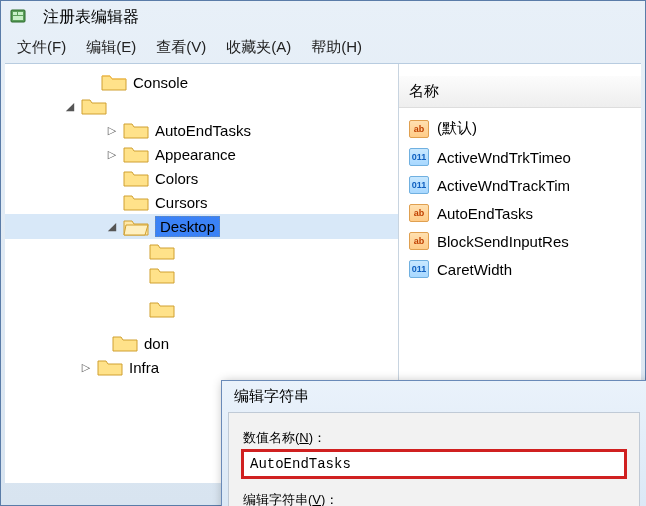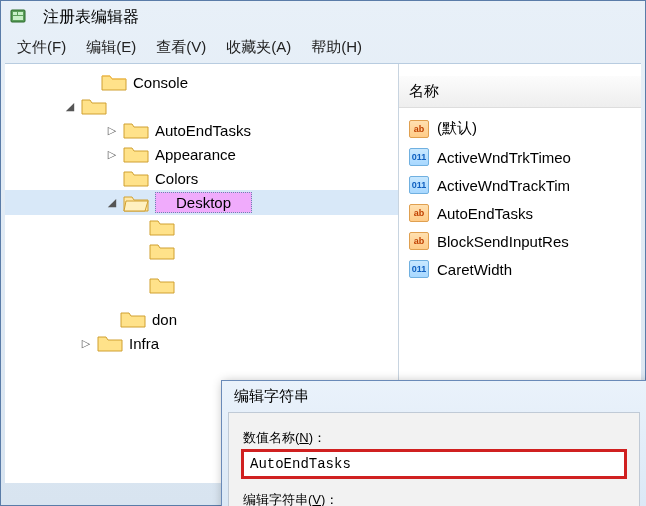--- a/index.html
+++ b/index.html
@@ -15,21 +15,21 @@
     .menubar .menu-item { cursor: pointer; }
     
     .content { display: flex; background: #fff; border-top: 1px solid #b8cce0; margin: 0 4px; height: 420px; position: relative; }
     
     .tree-pane { width: 394px; border-right: 1px solid #c8d4e0; overflow: hidden; padding: 6px 0; background: #fff; }
     .tree-node { display: flex; align-items: center; padding: 2px 0; font-size: 15px; color: #222; }
     .expander { width: 14px; height: 14px; margin-right: 4px; display: inline-flex; align-items: center; justify-content: center; color: #555; font-size: 11px; }
     .folder-icon { width: 26px; height: 20px; margin-right: 6px; display: inline-block; }
     .tree-label { color: #000; }
     .tree-node.selected { background: #d8e8f8; }
-    .tree-node.selected .tree-label { background: #f0abfc; border: 1px dotted #6a8ab0; padding: 1px 20px; }
+    .tree-node.selected .tree-label { background: #3b82f6; border: 1px dotted #6a8ab0; padding: 1px 4px; }
     
     .list-pane { flex: 1; background: #fff; padding: 0; overflow: hidden; margin-top: 12px; }
     .list-header { padding: 6px 10px; font-size: 15px; color: #000; border-bottom: 1px solid #ddd; background: linear-gradient(180deg,#fcfcfc,#eeeeee); }
     .list-body { padding: 6px 4px; }
     .list-item { display: flex; align-items: center; padding: 5px 6px; gap: 8px; font-size: 15px; }
     .val-icon { width: 20px; height: 18px; display: inline-flex; align-items: center; justify-content: center; font-size: 9px; font-weight: bold; border-radius: 2px; }
     .val-icon.string { background: linear-gradient(180deg,#ffe0b0,#ffcc88); color: #c04000; border: 1px solid #e0a050; }
     .val-icon.binary { background: linear-gradient(180deg,#c8e8ff,#a8d8ff); color: #1060c0; border: 1px solid #70b0e0; }
     
     
@@ -102,20 +102,27 @@
       </div>
 
       <div class="tree-node" style="padding-left:100px;">
         <span class="expander"></span>
         <span class="folder-icon"><svg viewBox="0 0 26 20">
               <path d="M1 4h8l2 3h14v11H1z" fill="#ffe28a" stroke="#d0a030"></path>
             </svg></span>
         <span class="tree-label">Colors</span>
       </div>
 
+      <div class="tree-node" style="padding-left:100px;">
+        <span class="expander"></span>
+        <span class="folder-icon"><svg viewBox="0 0 26 20">
+              <path d="M1 4h8l2 3h14v11H1z" fill="#ffe28a" stroke="#d0a030"></path>
+            </svg></span>
+        <span class="tree-label">Cursors</span>
+      </div>
 
       <div class="tree-node selected" style="padding-left:100px;">
         <span class="expander">◢</span>
         <span class="folder-icon"><svg viewBox="0 0 26 20">
               <path d="M1 4h8l2 3h14v11H1z" fill="#ffe8a8" stroke="#d0a030"></path>
               <path d="M3 8h22l-3 10H1z" fill="#fff0c0" stroke="#d0a030"></path>
             </svg></span>
         <span class="tree-label">Desktop</span>
       </div>
 
@@ -131,21 +138,21 @@
             </svg></span>
         <span class="tree-label"></span>
       </div>
       <div style="height:10px"></div>
       <div class="tree-node" style="padding-left:144px;">
         <span class="folder-icon"><svg viewBox="0 0 26 20">
               <path d="M1 4h8l2 3h14v11H1z" fill="#ffe28a" stroke="#d0a030"></path>
             </svg></span>
       </div>
       <div style="height:10px"></div>
-      <div class="tree-node" style="padding-left:107px;margin-left:8px;">
+      <div class="tree-node" style="padding-left:107px;">
         <span class="folder-icon"><svg viewBox="0 0 26 20">
               <path d="M1 4h8l2 3h14v11H1z" fill="#ffe28a" stroke="#d0a030"></path>
             </svg></span>
         <span class="tree-label">don</span>
       </div>
       <div class="tree-node" style="padding-left:74px;">
         <span class="expander">▷</span>
         <span class="folder-icon"><svg viewBox="0 0 26 20">
               <path d="M1 4h8l2 3h14v11H1z" fill="#ffe28a" stroke="#d0a030"></path>
             </svg></span>

